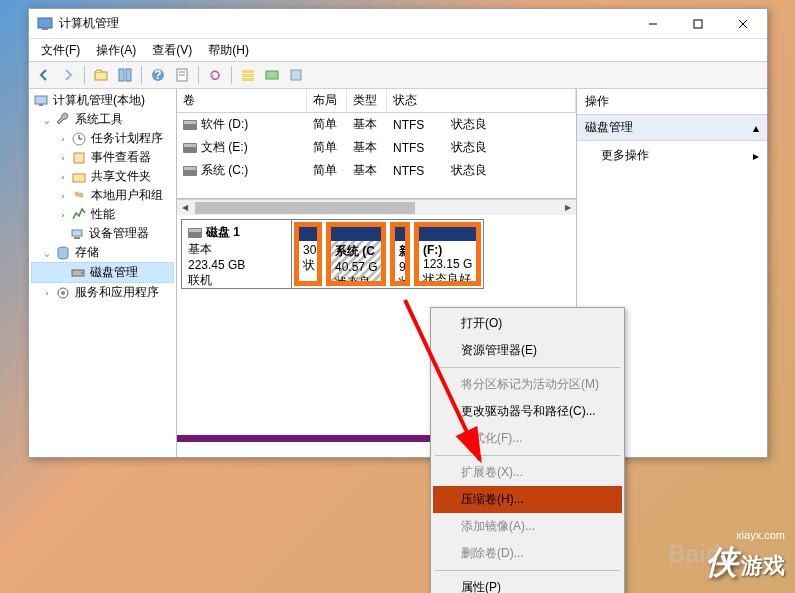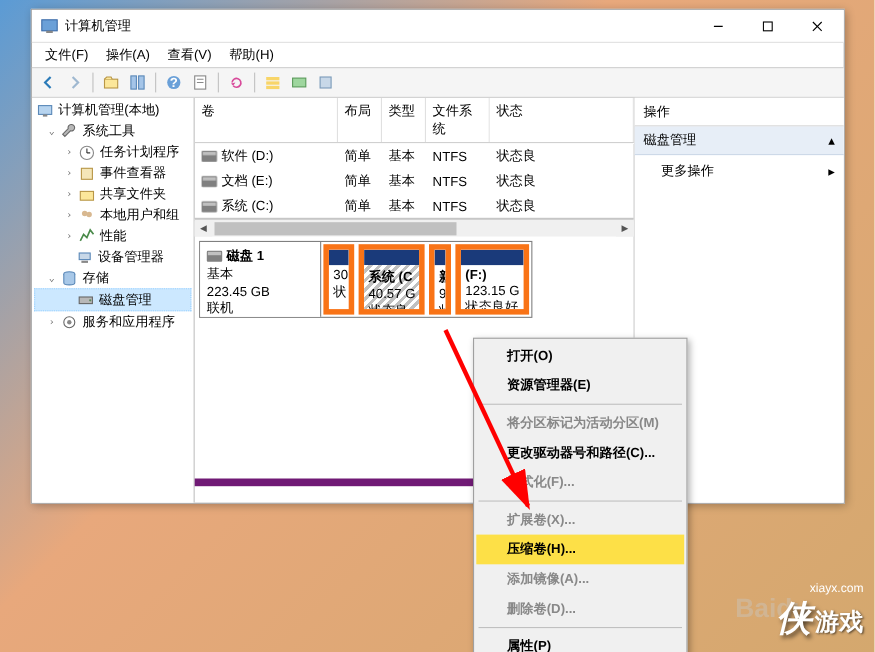--- a/index.html
+++ b/index.html
@@ -57,22 +57,22 @@
 .legend-swatch { width: 12px; height: 12px; border: 1px solid #000; }
 
 
 .actions-panel { width: 190px; background: #fff; display: flex; flex-direction: column; }
 .actions-header { padding: 4px 8px; background: #fff; border-bottom: 1px solid #d0d0d0; font-weight: normal; }
 .actions-section { padding: 4px 8px; background: #e7eef7; border-bottom: 1px solid #cdd9e8; display: flex; justify-content: space-between; align-items: center; cursor: pointer; }
 .actions-item { padding: 6px 8px 6px 24px; cursor: pointer; display: flex; justify-content: space-between; align-items: center; }
 
 
 .context-menu { position: absolute; top: 307px; left: 430px; width: 195px; background: #f0f0f0; border: 1px solid #a0a0a0; box-shadow: 2px 2px 6px rgba(0,0,0,0.3); padding: 2px; z-index: 100; }
-.ctx-item { padding: 5px 20px 5px 28px; cursor: pointer; font-weight: bold; }
-.ctx-item.highlighted { background: #fde047; }
+.ctx-item { padding: 5px 20px 5px 28px; cursor: pointer; }
+.ctx-item.highlighted { background: #c2410c; }
 .ctx-item.disabled { color: #888; }
 .ctx-sep { height: 1px; background: #c0c0c0; margin: 3px 2px; }
 
 
 .red-arrow { position: absolute; top: 290px; left: 395px; z-index: 200; pointer-events: none; }
 
 
 .watermark { position: absolute; bottom: 8px; right: 10px; color: #fff; text-align: right; }
 .watermark-main { font-size: 32px; font-weight: bold; font-style: italic; text-shadow: 2px 2px 4px rgba(0,0,0,0.6); }
 .watermark-sub { font-size: 12px; text-shadow: 1px 1px 2px rgba(0,0,0,0.6); }
@@ -281,21 +281,20 @@
       </div>
     </div>
 
     <div class="mid-panel">
 
       <div class="vol-list">
         <div class="vol-header">
           <div class="vol-header-cell" style="width:130px">卷</div>
           <div class="vol-header-cell" style="width:40px">布局</div>
           <div class="vol-header-cell" style="width:40px">类型</div>
-          <div class="vol-header-cell" style="width:58px">文件系统</div>
           <div class="vol-header-cell" style="flex:1">状态</div>
         </div>
         <div id="vol-rows">
             <div class="vol-row">
     <div class="vol-cell" style="width:130px"><span class="disk-icon-sm"></span>软件 (D:)</div>
     <div class="vol-cell" style="width:40px">简单</div>
     <div class="vol-cell" style="width:40px">基本</div>
     <div class="vol-cell" style="width:58px">NTFS</div>
     <div class="vol-cell" style="flex:1">状态良</div>
             </div>

